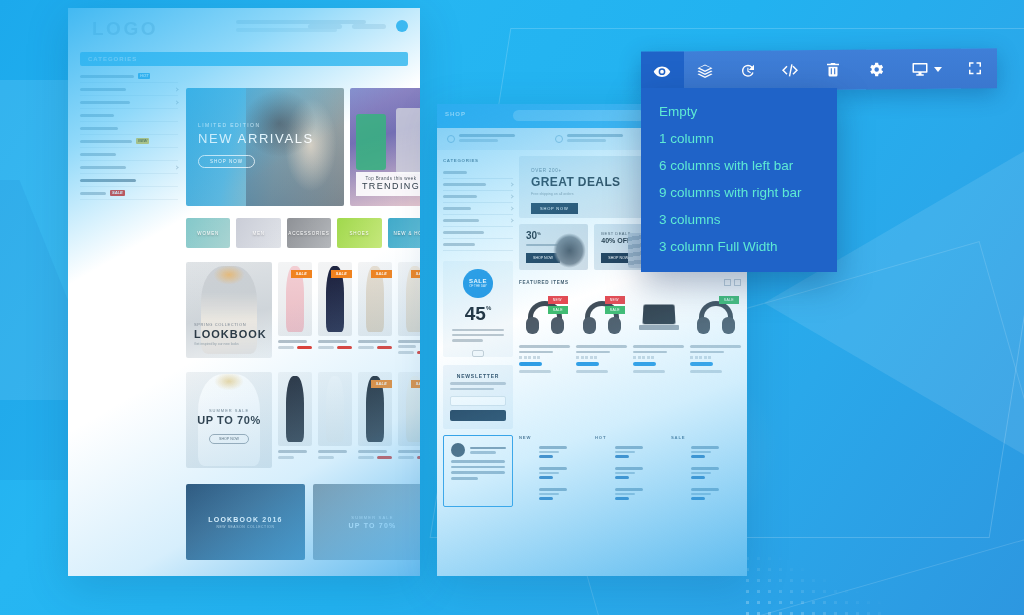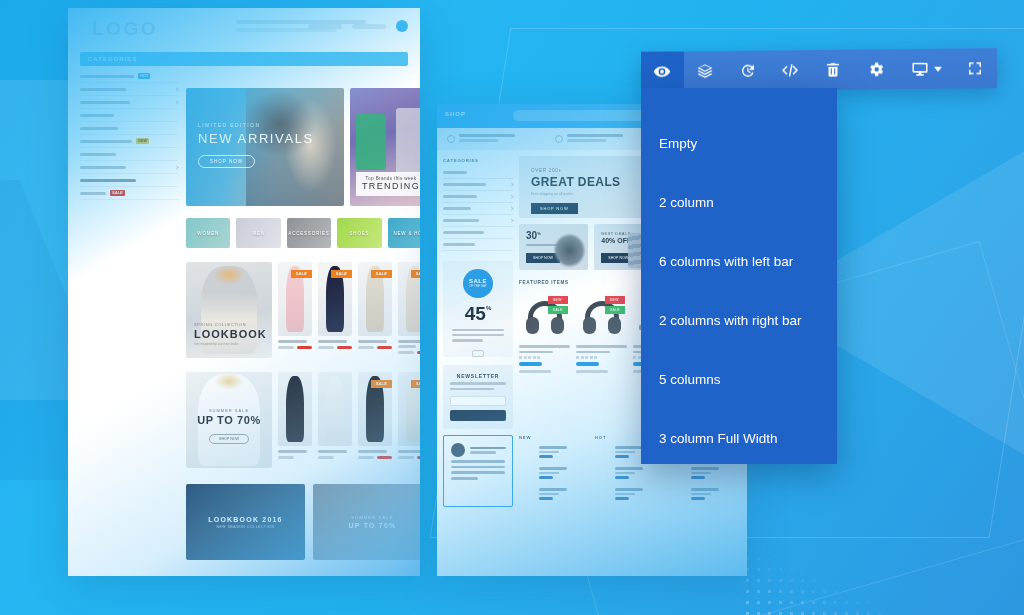--- a/index.html
+++ b/index.html
@@ -384,21 +384,21 @@
   .tb-btn svg { width:18px; height:18px; fill:#fff; }
   .tb-btn.monitor { width:58px; gap:5px; }
   .caret { width:0; height:0; border-left:4px solid transparent; border-right:4px solid transparent; border-top:5px solid #fff; }
 
   #dropdown {
     position:absolute; left:641px; top:88px; width:196px;
     background:#1f63c8; padding:10px 0 12px;
     box-shadow:0 12px 32px rgba(8,40,90,0.35);
   }
   #dropdown .mi {
-    color:#ffffff; font-size:13.5px; padding:6px 18px; cursor:pointer; white-space:nowrap;margin-top:32px;
+    color:#5eead4; font-size:13.5px; padding:6px 18px; cursor:pointer; white-space:nowrap;
   }
 </style>
 </head>
 <body>
 
 <div id="stage">
 
   <div class="bg-chevron"></div>
   <div class="bg-chevron2"></div>
   <div class="bg-tri-right"></div>
@@ -1013,20 +1013,20 @@
     </div>
     <div class="tb-btn" title="Fullscreen">
       <svg viewBox="0 0 24 24">
           <path d="M4 4h6v2H6v4H4V4zm10 0h6v6h-2V6h-4V4zM4 14h2v4h4v2H4v-6zm14 0h2v6h-6v-2h4v-4z"></path>
         </svg>
     </div>
   </div>
 
   <div id="dropdown">
     <div class="mi">Empty</div>
-    <div class="mi">2 column</div>
+    <div class="mi">1 column</div>
     <div class="mi">6 columns with left bar</div>
-    <div class="mi">2 columns with right bar</div>
-    <div class="mi">5 columns</div>
+    <div class="mi">9 columns with right bar</div>
+    <div class="mi">3 columns</div>
     <div class="mi">3 column Full Width</div>
   </div>
 
 </div>
 
 </body></html>

